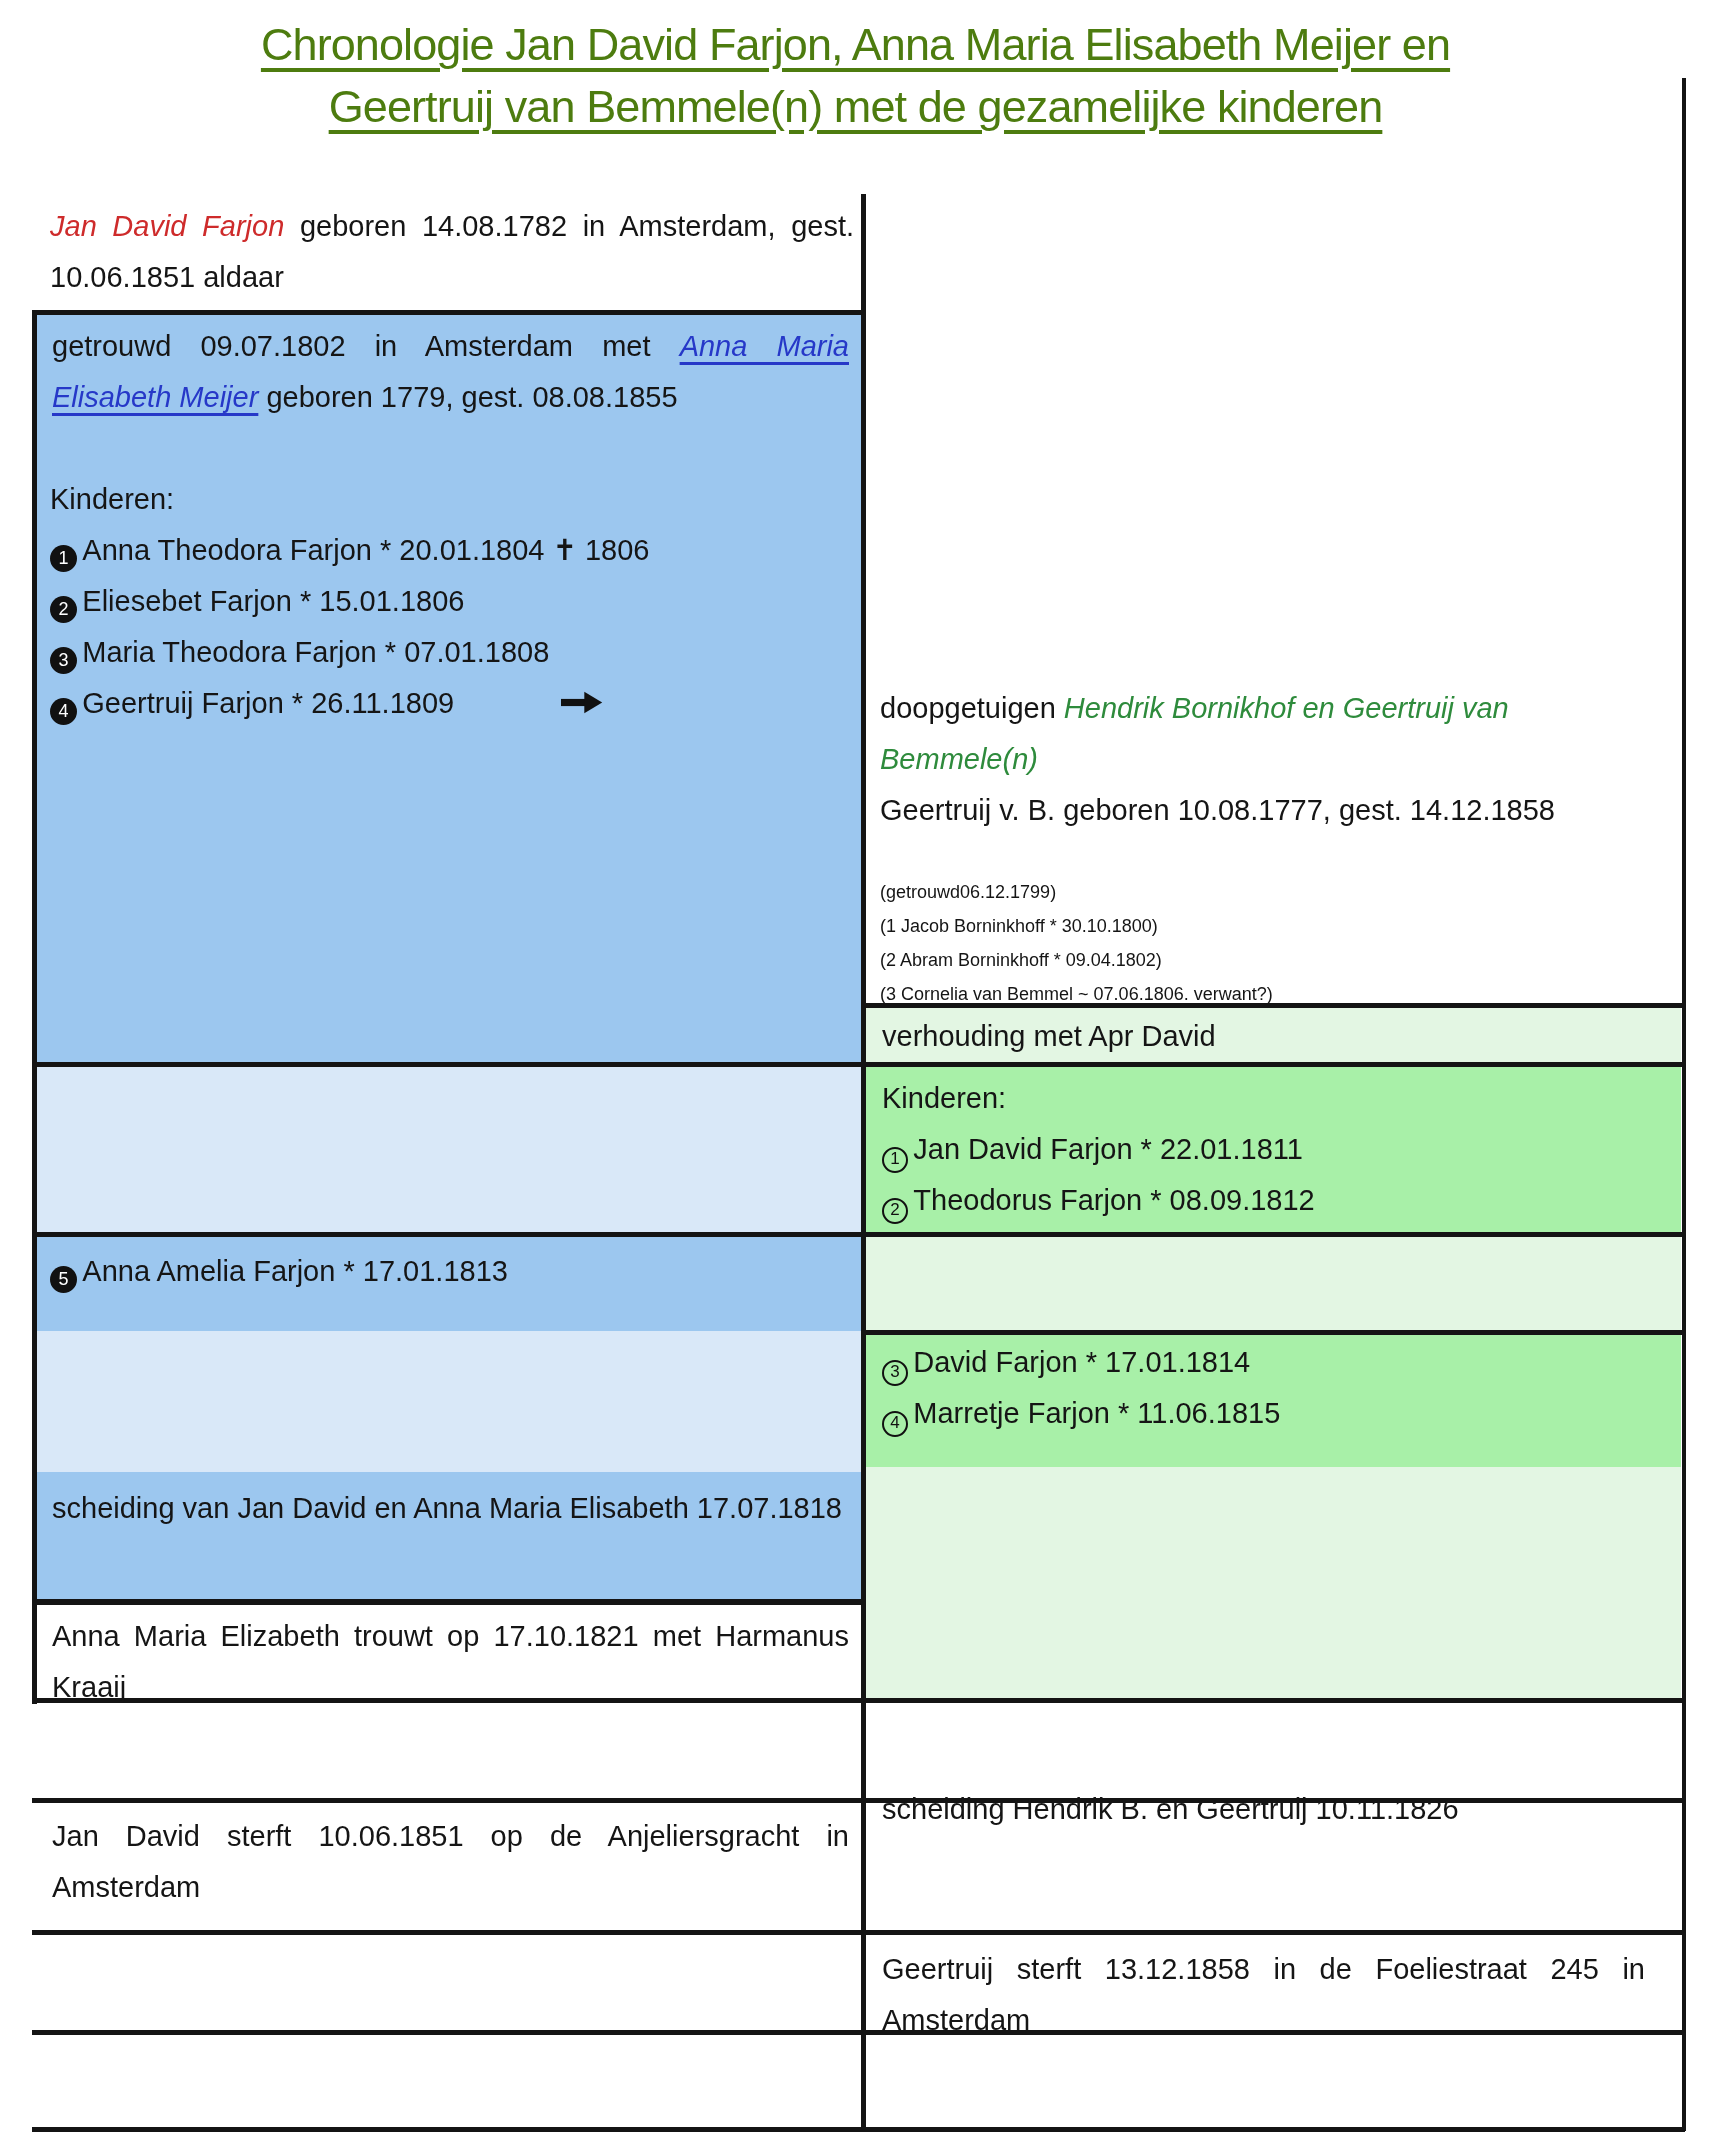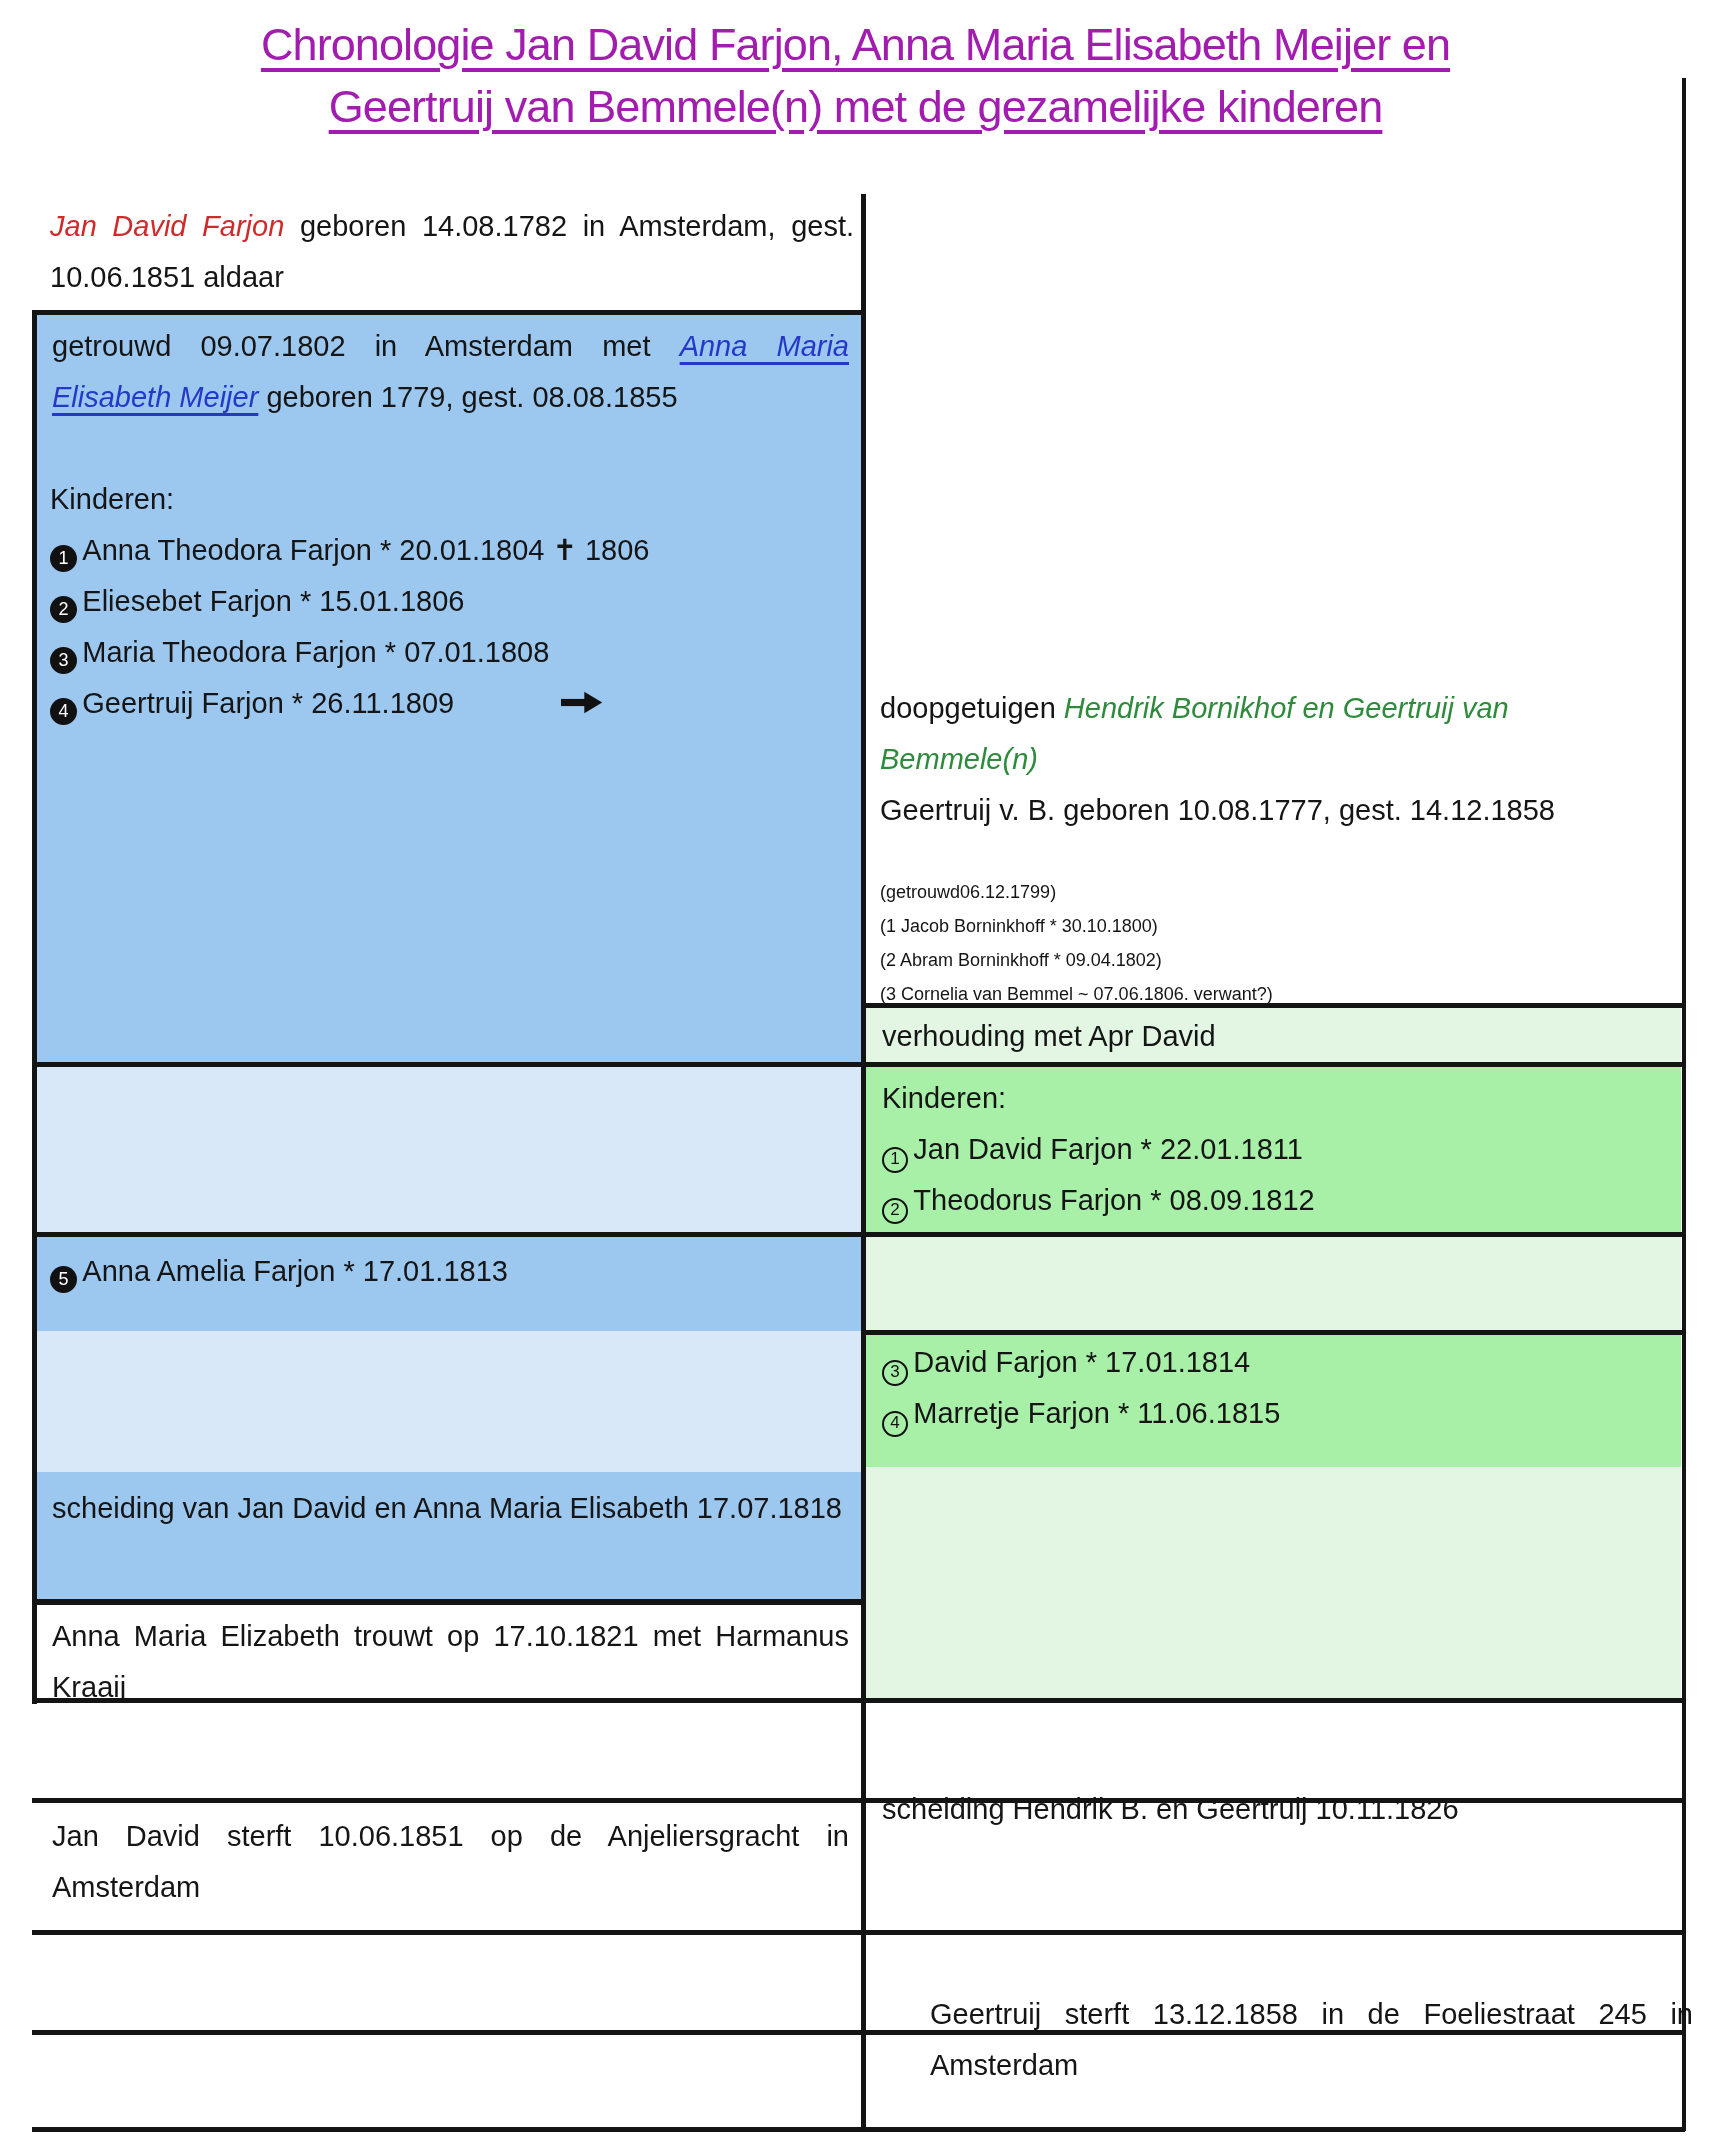--- a/index.html
+++ b/index.html
@@ -5,21 +5,21 @@
   :root{
     --medium-blue:#9CC7EF; --light-blue:#D9E8F8;
     --bright-green:#A8F0A8; --light-green:#E3F6E3;
     --name-red:#CE2B2B; --name-blue:#2638C8; --name-green:#2E8B3C;
     --line-black:#141414; --text-black:#151515;
   }
   html,body{margin:0;padding:0;background:#ffffff;}
   .page{position:relative;width:1711px;height:2147px;background:#ffffff;overflow:hidden;
         font-family:"Liberation Sans","DejaVu Sans",sans-serif;color:var(--text-black);}
   .title{position:absolute;top:14.3px;left:0;width:100%;text-align:center;
-         font-size:45px;line-height:62px;letter-spacing:-0.9px;color:#a21caf;}
+         font-size:45px;line-height:62px;letter-spacing:-0.9px;color:#4d7c0f;}
   .title .u{text-decoration:underline;text-decoration-thickness:3.6px;text-underline-offset:8px;}
   .bg{position:absolute;}
   .hline,.vline{position:absolute;background:var(--line-black);}
   .cell-text{position:absolute;font-size:29px;line-height:51px;color:var(--text-black);}
   .just{text-align:justify;text-justify:inter-word;}
   .name-red{color:var(--name-red);font-style:italic;
             text-decoration-thickness:2.7px;text-underline-offset:6.2px;}
   .name-blue{color:var(--name-blue);font-style:italic;text-decoration:underline;
              text-decoration-thickness:2.7px;text-underline-offset:6.2px;}
   .name-green{color:var(--name-green);font-style:italic;}
@@ -119,16 +119,16 @@
     <div><span class="numw">2</span><span>Theodorus Farjon * 08.09.1812</span></div>
   </div>
 
   <div class="cell-text" style="left:882px;top:1337px;width:784px;">
     <div><span class="numw">3</span><span>David Farjon * 17.01.1814</span></div>
     <div><span class="numw">4</span><span>Marretje Farjon * 11.06.1815</span></div>
   </div>
 
   <div class="cell-text" style="left:882px;top:1784px;width:793px;">scheiding Hendrik B. en Geertruij 10.11.1826</div>
 
-  <div class="cell-text just" style="left:882px;top:1989px;width:763px;margin-left:48px;">Geertruij sterft 13.12.1858 in de Foeliestraat 245 in Amsterdam</div>
+  <div class="cell-text just" style="left:882px;top:1944px;width:763px;">Geertruij sterft 13.12.1858 in de Foeliestraat 245 in Amsterdam</div>
 
 </div>
 
 
 </body></html>

